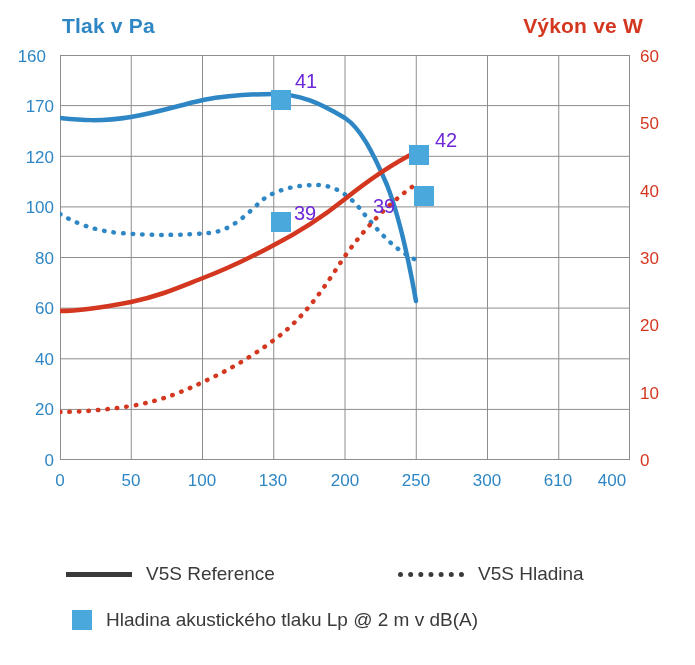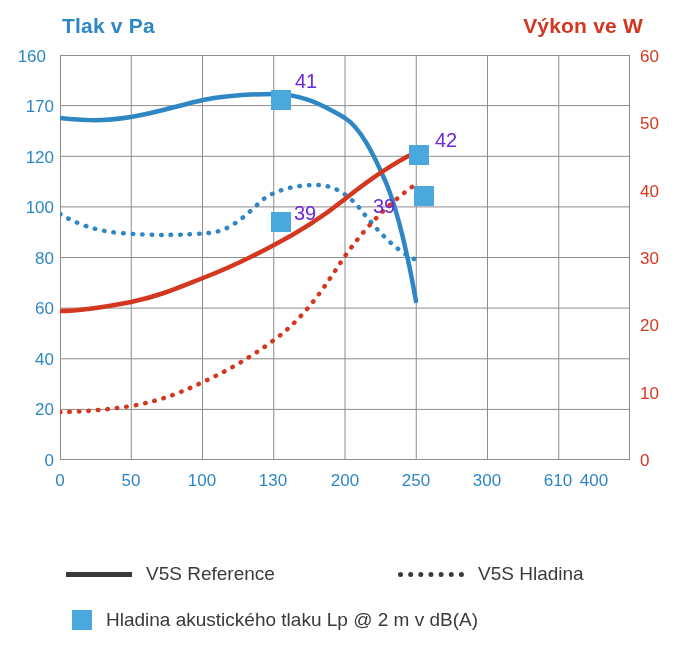--- a/index.html
+++ b/index.html
@@ -109,21 +109,21 @@
   <div class="tick right" style="left:640px;top:452px;">0</div>
 
   <div class="tick bottom" style="left:40px;top:472px;">0</div>
   <div class="tick bottom" style="left:111px;top:472px;">50</div>
   <div class="tick bottom" style="left:182px;top:472px;">100</div>
   <div class="tick bottom" style="left:253px;top:472px;">130</div>
   <div class="tick bottom" style="left:325px;top:472px;">200</div>
   <div class="tick bottom" style="left:396px;top:472px;">250</div>
   <div class="tick bottom" style="left:467px;top:472px;">300</div>
   <div class="tick bottom" style="left:538px;top:472px;">610</div>
-  <div class="tick bottom" style="left:574px;top:472px;">400</div>
+  <div class="tick bottom" style="left:592px;top:472px;">400</div>
 
   <div class="plot">
     <svg width="570" height="405" viewBox="0 0 570 405">
 
       <g stroke="#8d8d8d" stroke-width="1">
 
         <line x1="0.5" y1="0" x2="0.5" y2="405"></line>
         <line x1="71.25" y1="0" x2="71.25" y2="405"></line>
         <line x1="142.5" y1="0" x2="142.5" y2="405"></line>
         <line x1="213.75" y1="0" x2="213.75" y2="405"></line>

